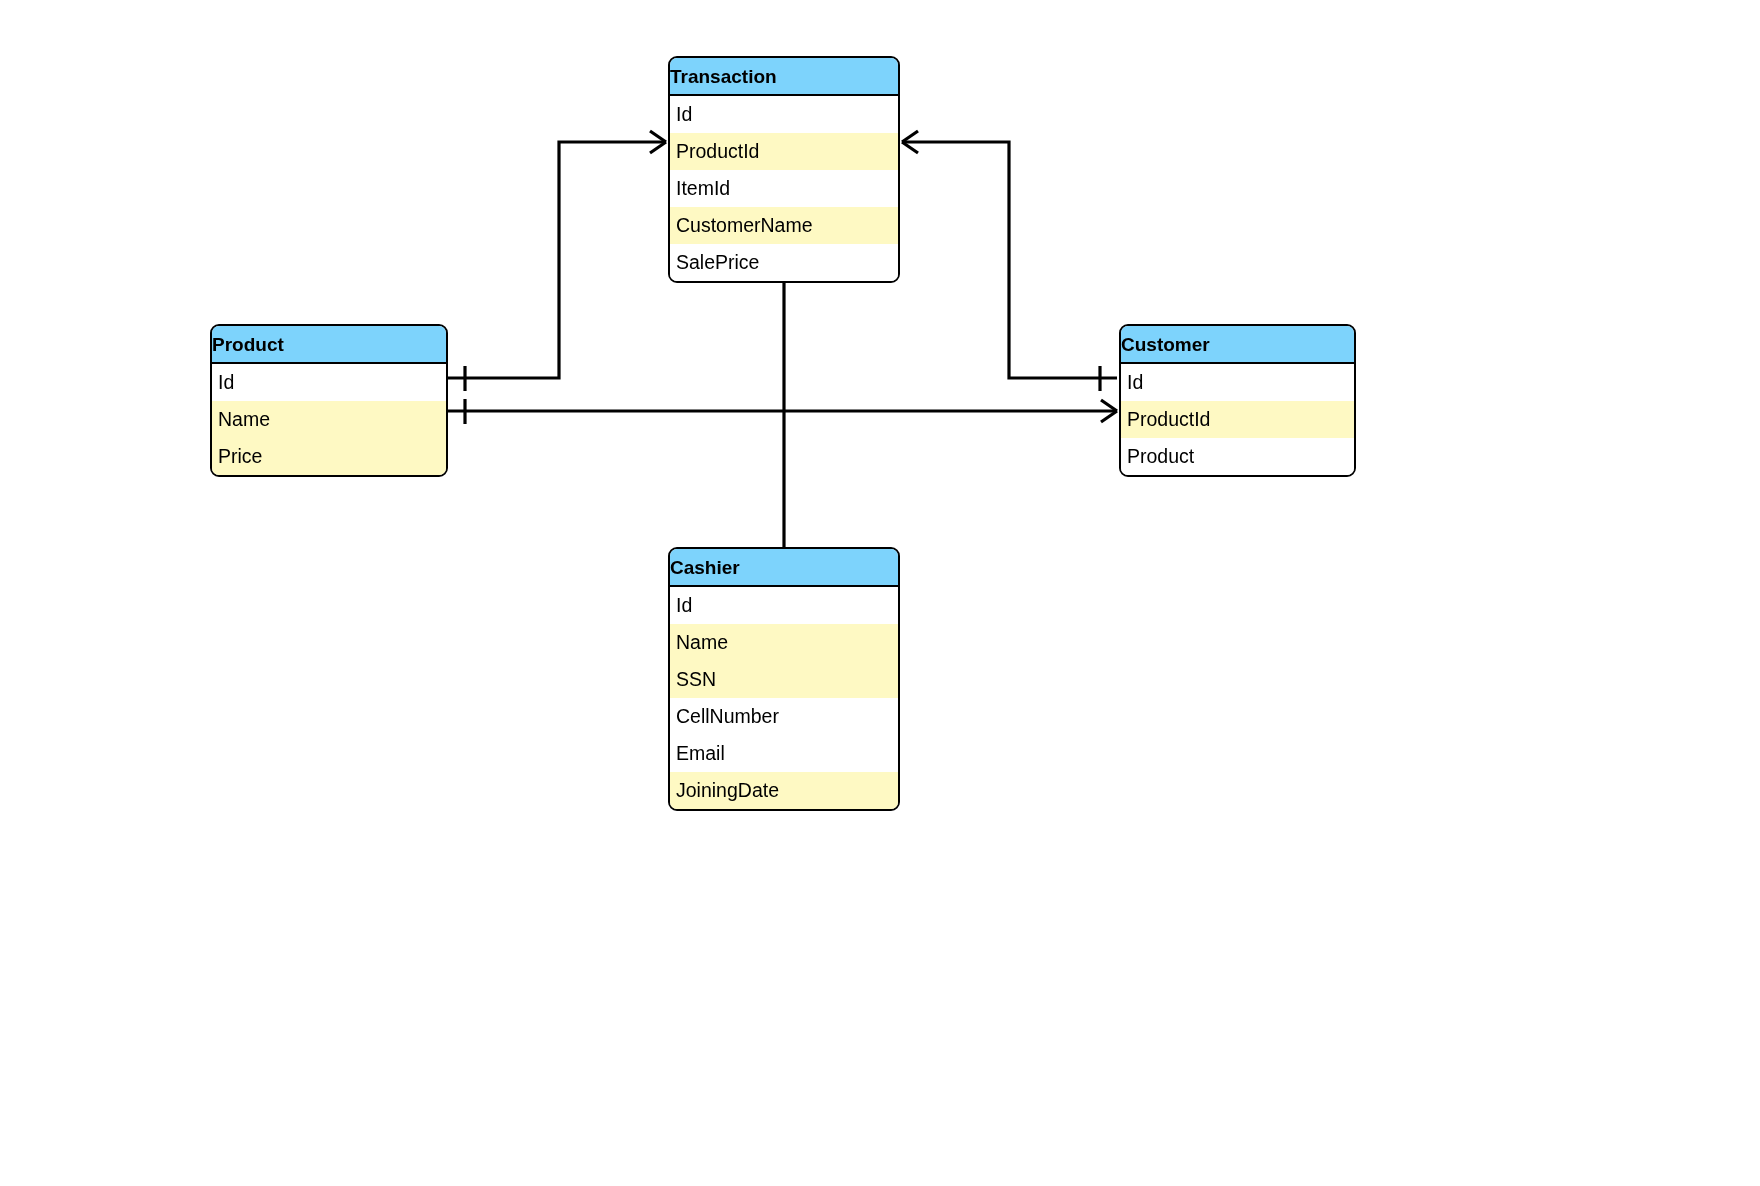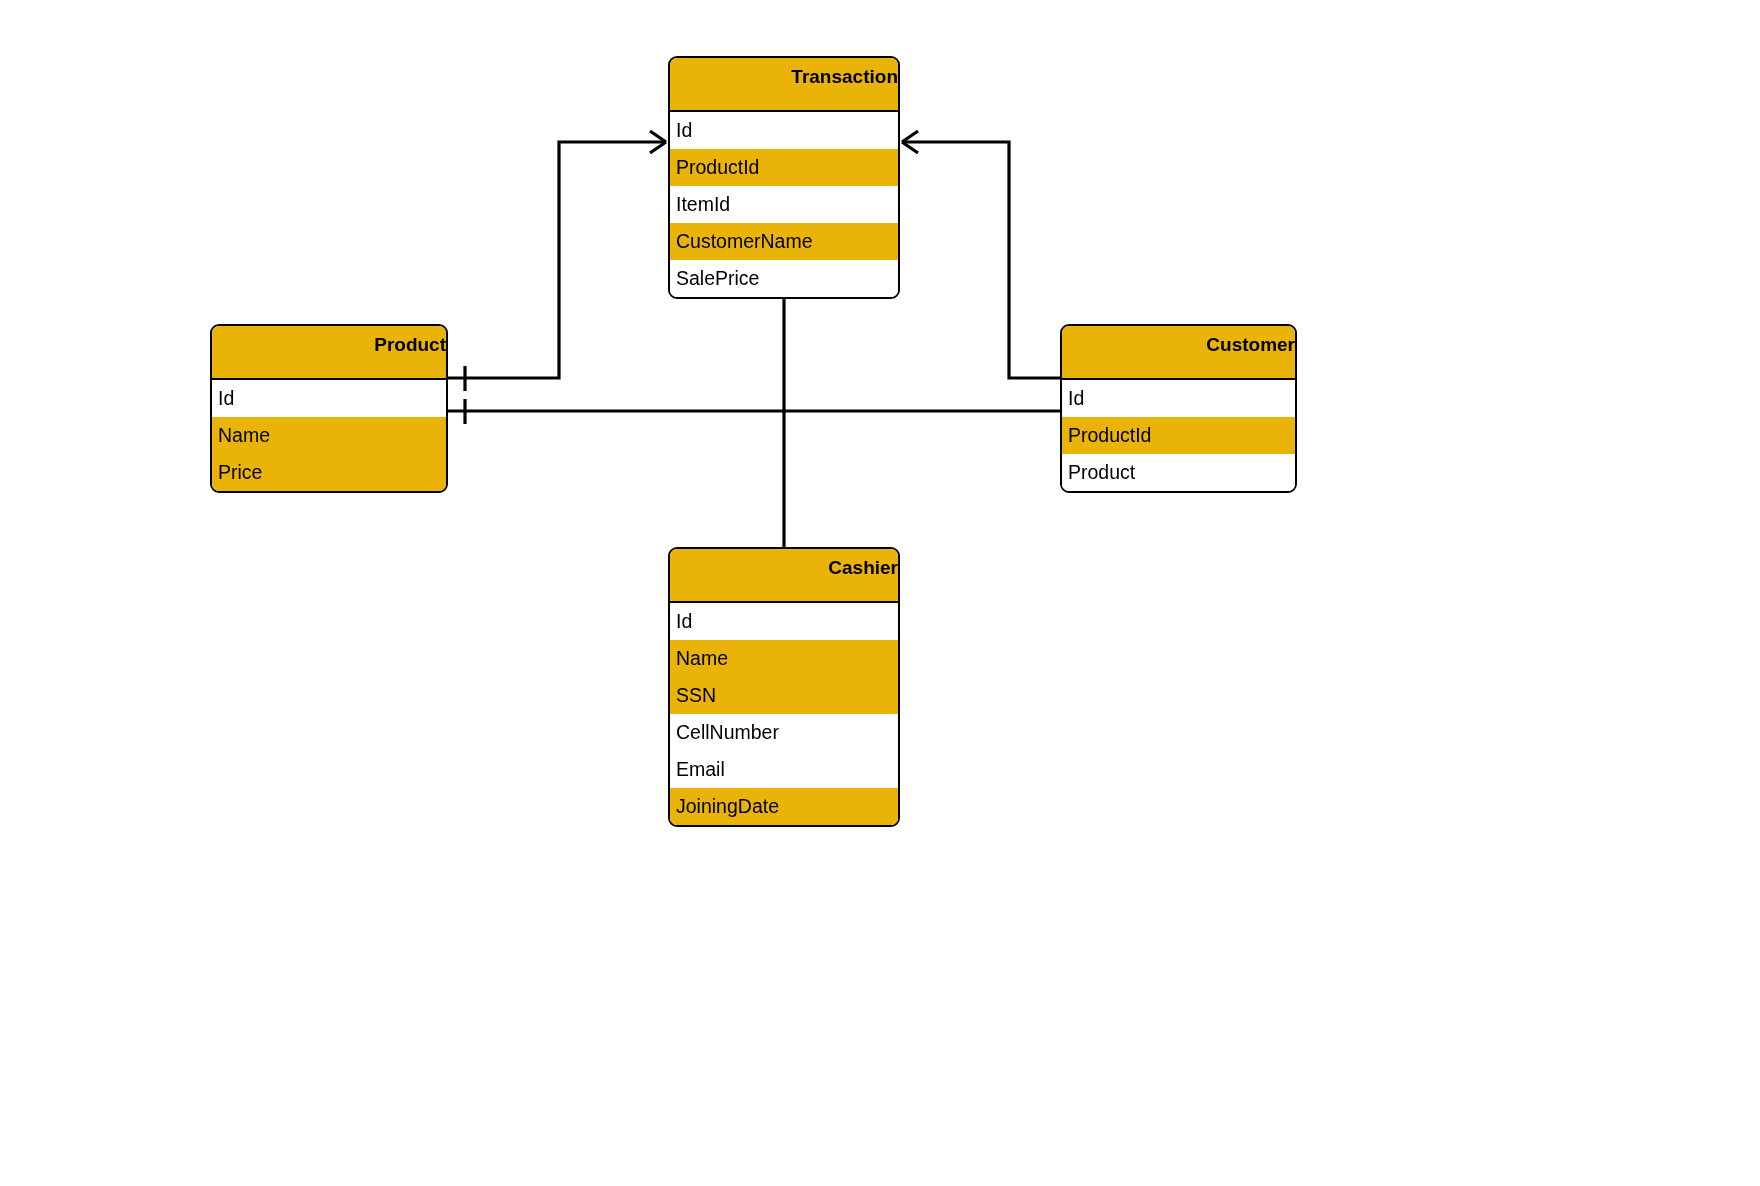--- a/index.html
+++ b/index.html
@@ -30,47 +30,47 @@
   .entity {
     position: absolute;
     box-sizing: border-box;
     border: 2.2px solid #000000;
     border-radius: 9px;
     background: #ffffff;
     overflow: hidden;
     z-index: 2;
   }
   .entity-title {
-    height: 54px;
+    height: 38px;
     line-height: 38px;
-    text-align: right;
+    text-align: left;
     font-weight: bold;
     font-size: 19px;
     color: #000000;
-    background: #eab308;
+    background: #7dd3fc;
     border-bottom: 2.2px solid #000000;
     box-sizing: border-box;
     white-space: nowrap;
   }
   .attr-list {
     display: block;
     border-radius: 6px;
   }
   .attr {
     height: 37px;
     line-height: 37px;
     font-size: 19.5px;
     color: #000000;
     padding-left: 6px;
     box-sizing: border-box;
     background: #ffffff;
     white-space: nowrap;
   }
   .attr.shaded {
-    background: #eab308;
+    background: #fef9c3;
   }
 </style>
 </head>
 <body>
 
 <div id="canvas">
 
   <svg id="edges" viewBox="0 0 1760 1186" xmlns="http://www.w3.org/2000/svg">
     <g fill="none" stroke="#000000" stroke-width="3.2" stroke-linecap="butt" stroke-linejoin="miter">
 
@@ -120,21 +120,21 @@
 
   <div class="entity" style="left:210px; top:324px; width:238px;">
     <div class="entity-title">Product</div>
     <div class="attr-list">
       <div class="attr">Id</div>
       <div class="attr shaded">Name</div>
       <div class="attr shaded">Price</div>
     </div>
   </div>
 
-  <div class="entity" style="left:1060px; top:324px; width:237px;">
+  <div class="entity" style="left:1119px; top:324px; width:237px;">
     <div class="entity-title">Customer</div>
     <div class="attr-list">
       <div class="attr">Id</div>
       <div class="attr shaded">ProductId</div>
       <div class="attr">Product</div>
     </div>
   </div>
 
   <div class="entity" style="left:668px; top:547px; width:232px;">
     <div class="entity-title">Cashier</div>

